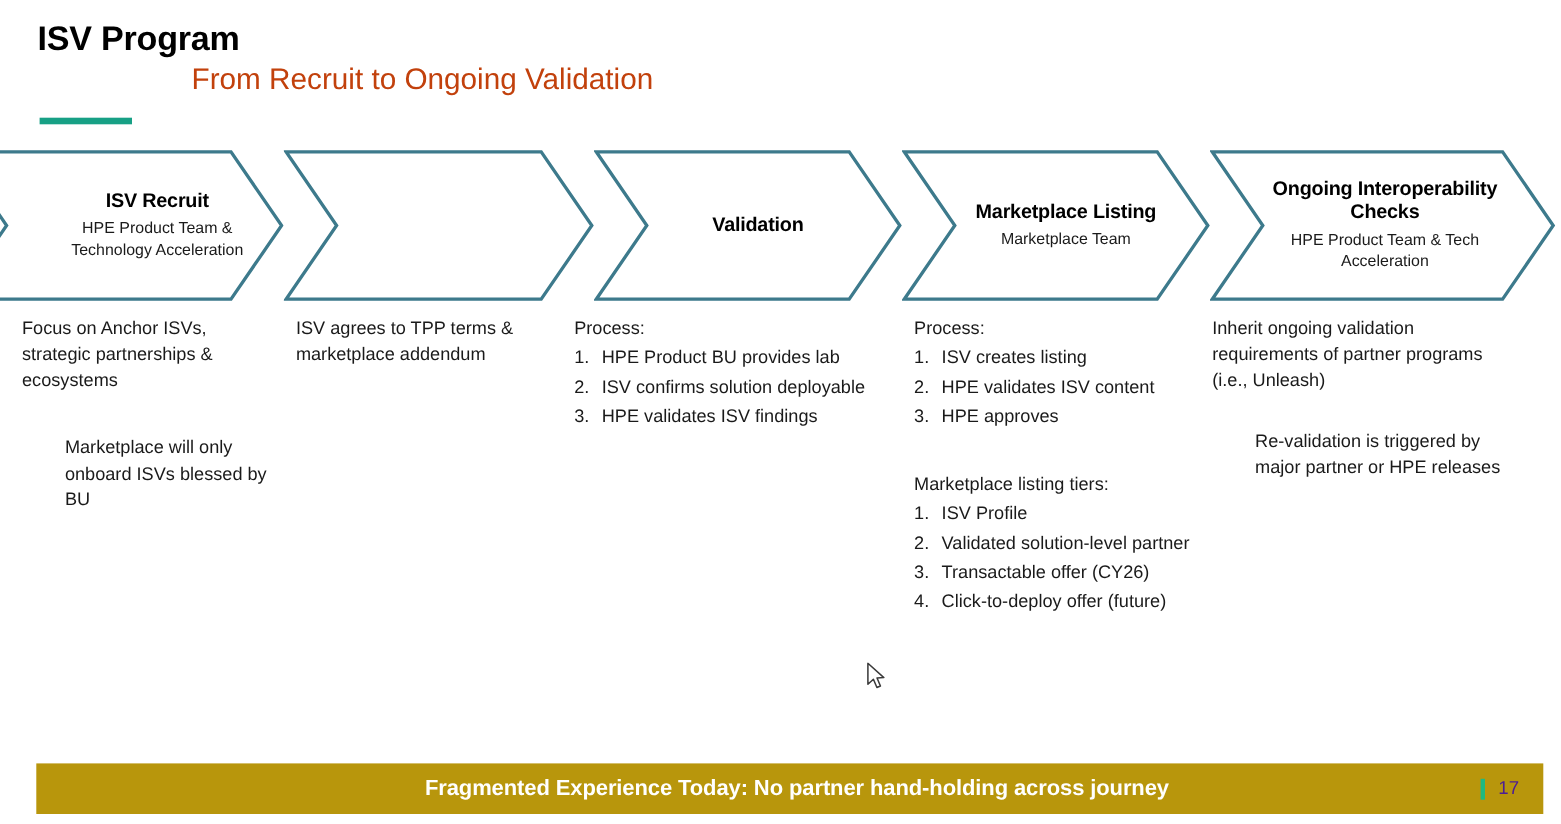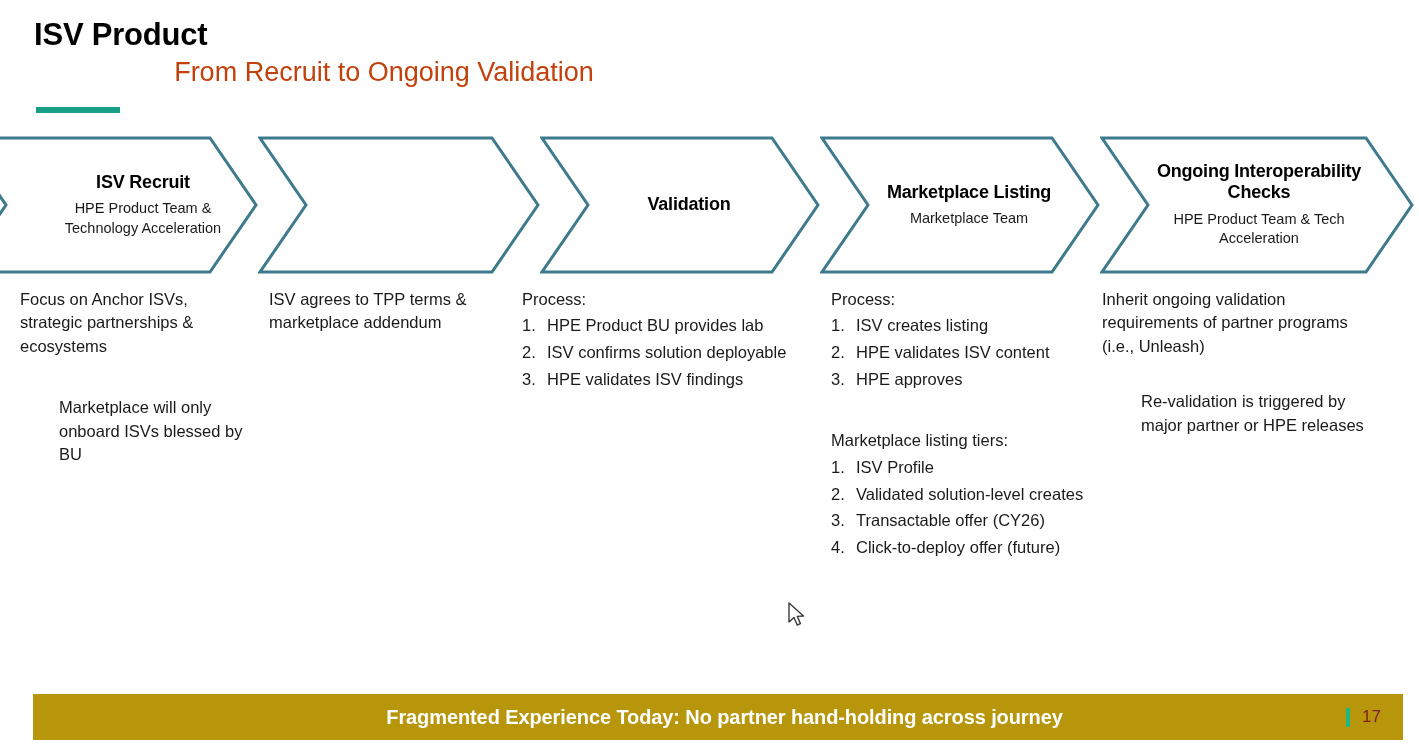--- a/index.html
+++ b/index.html
@@ -167,21 +167,21 @@
     align-items: center;
     gap: 12px;
   }
   #page-accent {
     width: 4px;
     height: 19px;
     background: #1eb980;
     display: block;
   }
   #page-number {
-    color: #7f1d1d;
+    color: #4c1d95;
     font-size: 17px;
     font-weight: normal;
     text-align: right;
   }
 
   
   #mouse-cursor {
     position: absolute;
     left: 788px;
     top: 602px;
@@ -189,21 +189,21 @@
     height: 28px;
     pointer-events: none;
   }
 </style>
 </head>
 <body>
 
 <div id="slide">
 
   <div id="title-block">
-    <div id="slide-title">ISV Product</div>
+    <div id="slide-title">ISV Program</div>
     <div id="slide-subtitle">From Recruit to Ongoing Validation</div>
   </div>
   <div id="accent-bar"></div>
 
   <div id="chevron-band">
 
     <div class="chevron" style="left:-42px; width:300px;">
       <svg viewBox="0 0 300 138" preserveAspectRatio="none">
         <polygon points="2,2 252,2 298,69 252,136 2,136 48,69" fill="#ffffff" stroke="#3d7a8c" stroke-width="3"></polygon>
       </svg>
@@ -285,21 +285,21 @@
         <ol class="numlist">
           <li><span class="num">1.</span><span>ISV creates listing</span></li>
           <li><span class="num">2.</span><span>HPE validates ISV content</span></li>
           <li><span class="num">3.</span><span>HPE approves</span></li>
         </ol>
       </div>
       <div class="group" style="margin-top:37px;">
         <div class="list-head">Marketplace listing tiers:</div>
         <ol class="numlist">
           <li><span class="num">1.</span><span>ISV Profile</span></li>
-          <li><span class="num">2.</span><span>Validated solution-level creates</span></li>
+          <li><span class="num">2.</span><span>Validated solution-level partner</span></li>
           <li><span class="num">3.</span><span>Transactable offer (CY26)</span></li>
           <li><span class="num">4.</span><span>Click-to-deploy offer (future)</span></li>
         </ol>
       </div>
     </div>
 
     <div class="column" style="left:1102px; width:290px;">
       <div class="para">Inherit ongoing validation
 requirements of partner programs
 (i.e., Unleash)</div>

